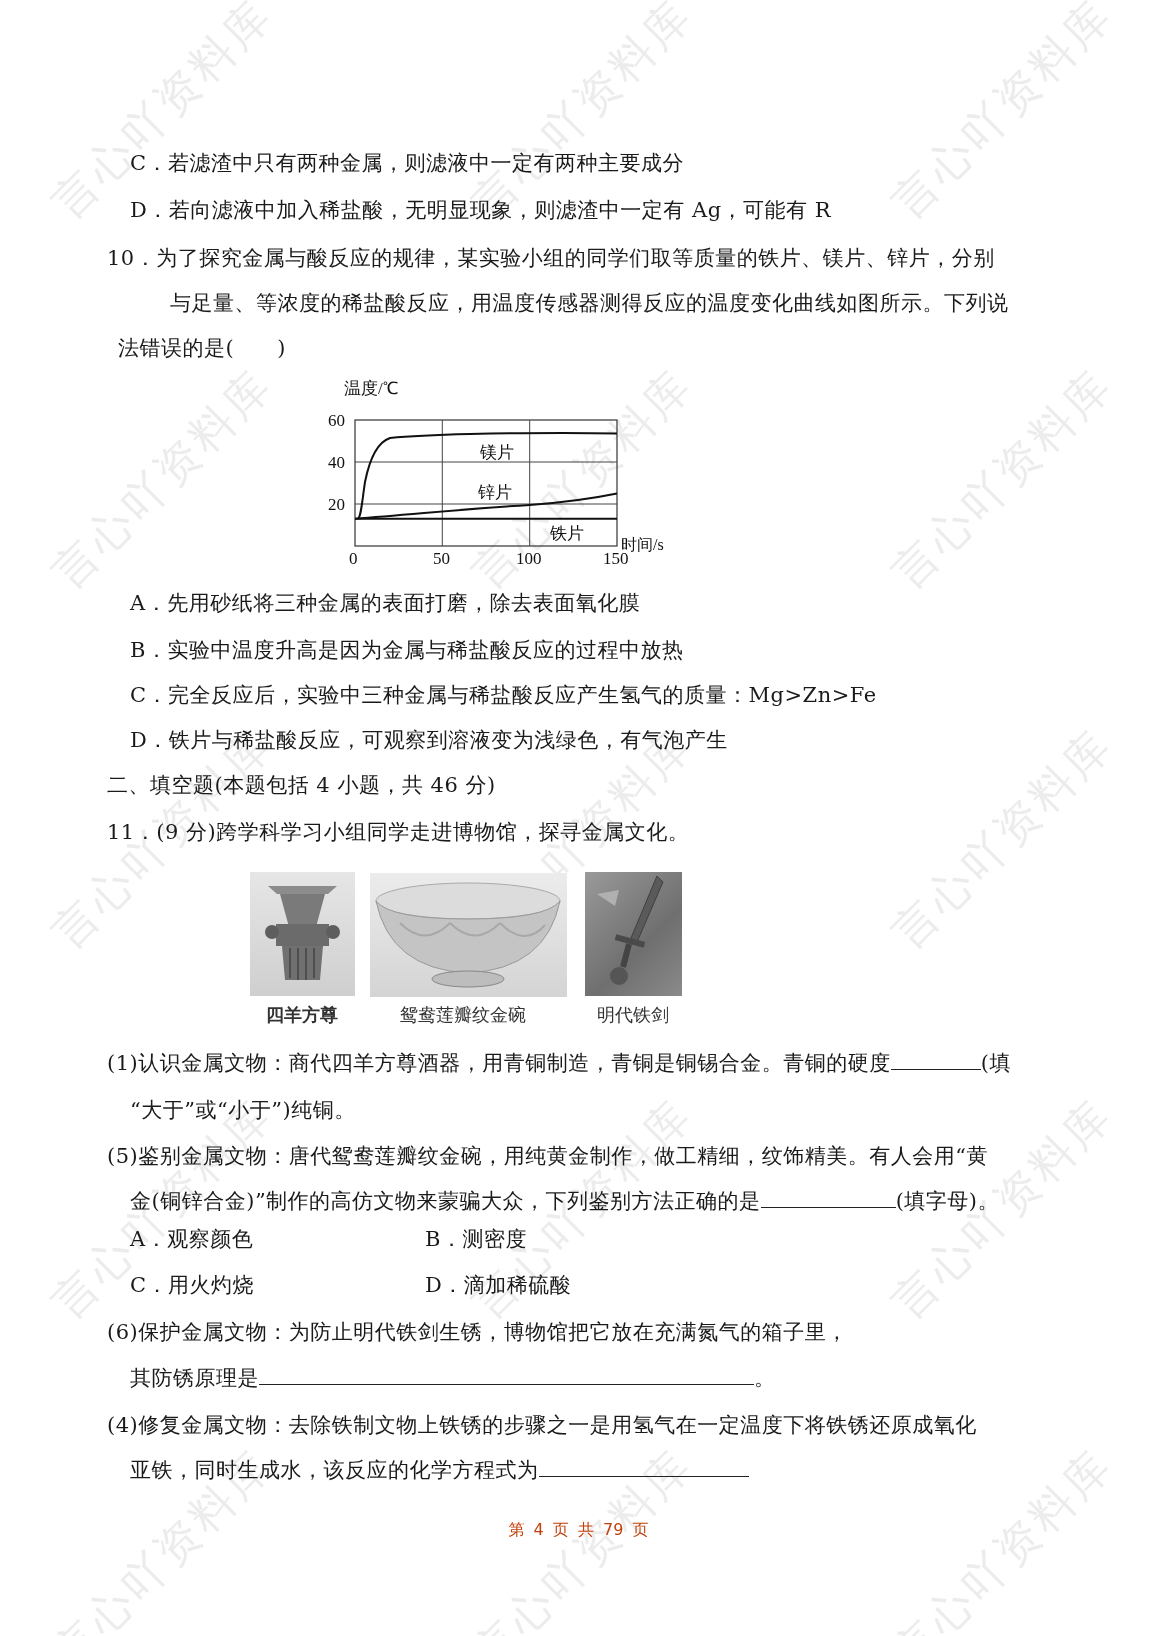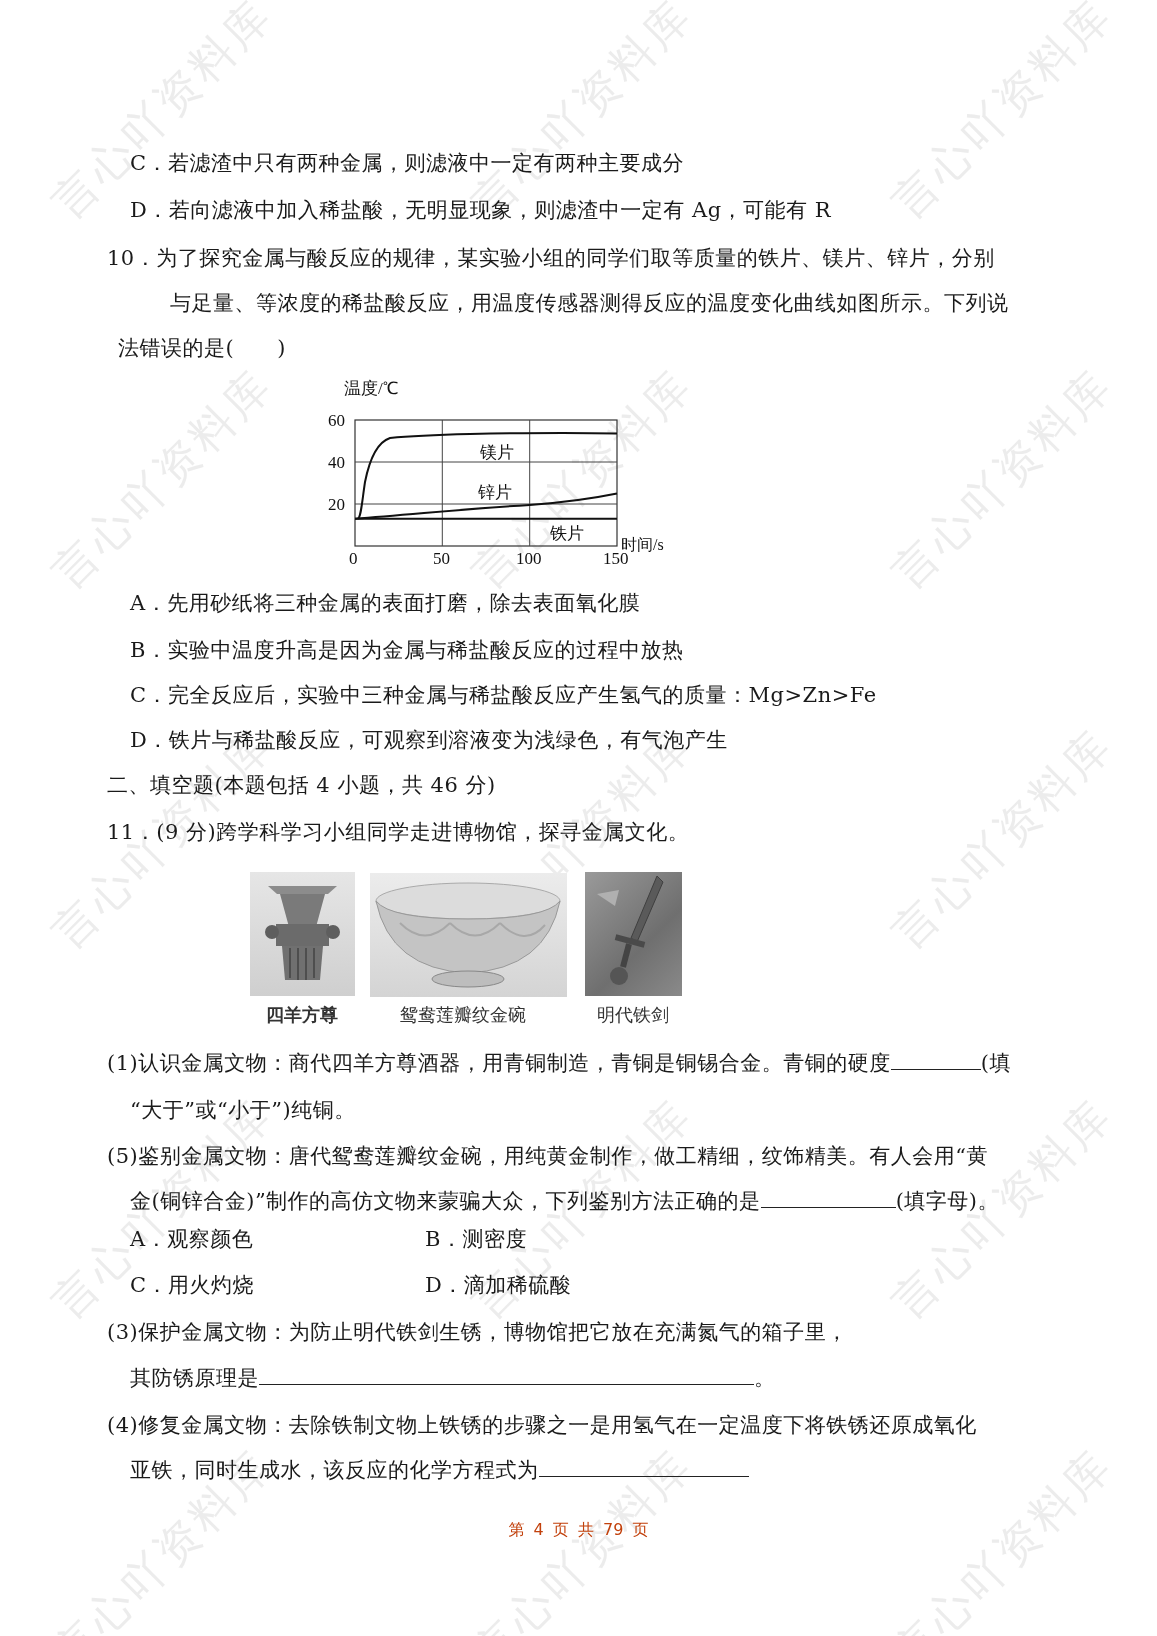--- a/index.html
+++ b/index.html
@@ -124,21 +124,21 @@
 
 <div class="line" style="left:107px;top:1142px;">(5)鉴别金属文物：唐代鸳鸯莲瓣纹金碗，用纯黄金制作，做工精细，纹饰精美。有人会用“黄</div>
 <div class="line" style="left:130px;top:1187px;">
   <span>金(铜锌合金)”制作的高仿文物来蒙骗大众，下列鉴别方法正确的是</span><span class="blank" style="width:135px;"></span><span>(填字母)。</span>
 </div>
 <div class="line" style="left:130px;top:1225px;">A．观察颜色</div>
 <div class="line" style="left:425px;top:1225px;">B．测密度</div>
 <div class="line" style="left:130px;top:1271px;">C．用火灼烧</div>
 <div class="line" style="left:425px;top:1271px;">D．滴加稀硫酸</div>
 
-<div class="line" style="left:107px;top:1318px;">(3)保护金属文物：为防止明代铁剑生锈，博物馆把它放在充满氮气的箱子里，</div>
+<div class="line" style="left:107px;top:1318px;">(6)保护金属文物：为防止明代铁剑生锈，博物馆把它放在充满氮气的箱子里，</div>
 <div class="line" style="left:130px;top:1364px;">
   <span>其防锈原理是</span><span class="blank" style="width:495px;"></span><span>。</span>
 </div>
 
 <div class="line" style="left:107px;top:1411px;">(4)修复金属文物：去除铁制文物上铁锈的步骤之一是用氢气在一定温度下将铁锈还原成氧化</div>
 <div class="line" style="left:130px;top:1456px;">
   <span>亚铁，同时生成水，该反应的化学方程式为</span><span class="blank" style="width:210px;"></span>
 </div>
 
 <div class="footer">第 4 页 共 79 页</div>

